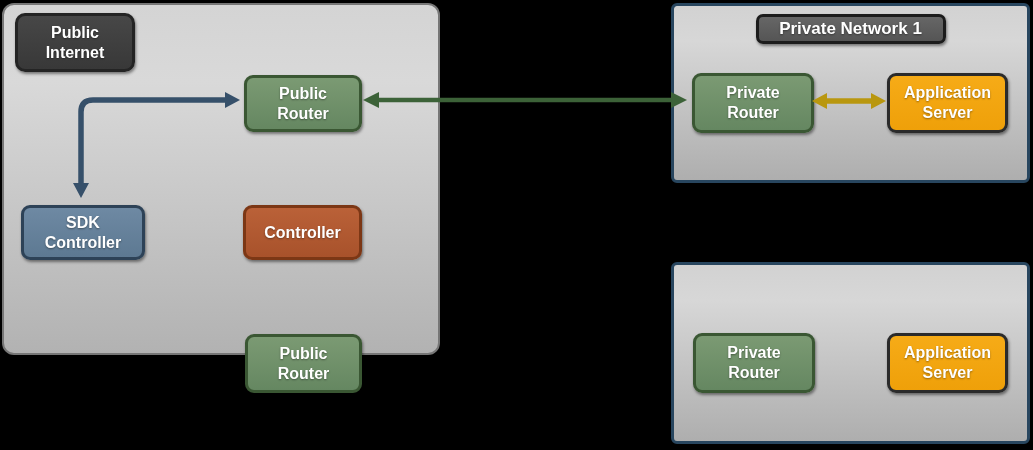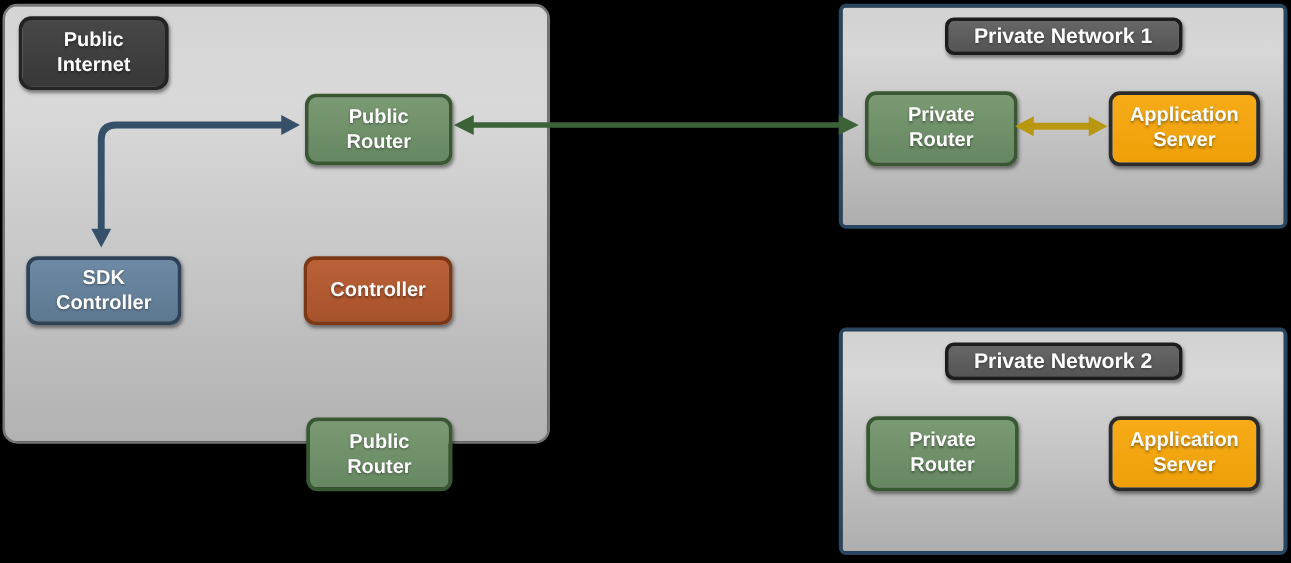--- a/index.html
+++ b/index.html
@@ -120,21 +120,20 @@
     <div class="title" style="top:8px; width:190px; height:30px;">Private Network 1</div>
 
     <div class="node green" style="left:18px; top:67px; width:122px; height:60px;">Private
 Router</div>
 
     <div class="node orange" style="left:213px; top:67px; width:121px; height:60px;">Application
 Server</div>
   </div>
 
   <div class="zone private pn2">
-    <div class="title" style="top:9px; width:190px; height:30px;">Private Network 2</div>
 
     <div class="node green" style="left:19px; top:68px; width:122px; height:60px;">Private
 Router</div>
 
     <div class="node orange" style="left:213px; top:68px; width:121px; height:60px;">Application
 Server</div>
   </div>
 
   <svg class="arrows" viewBox="0 0 1033 450">
 

